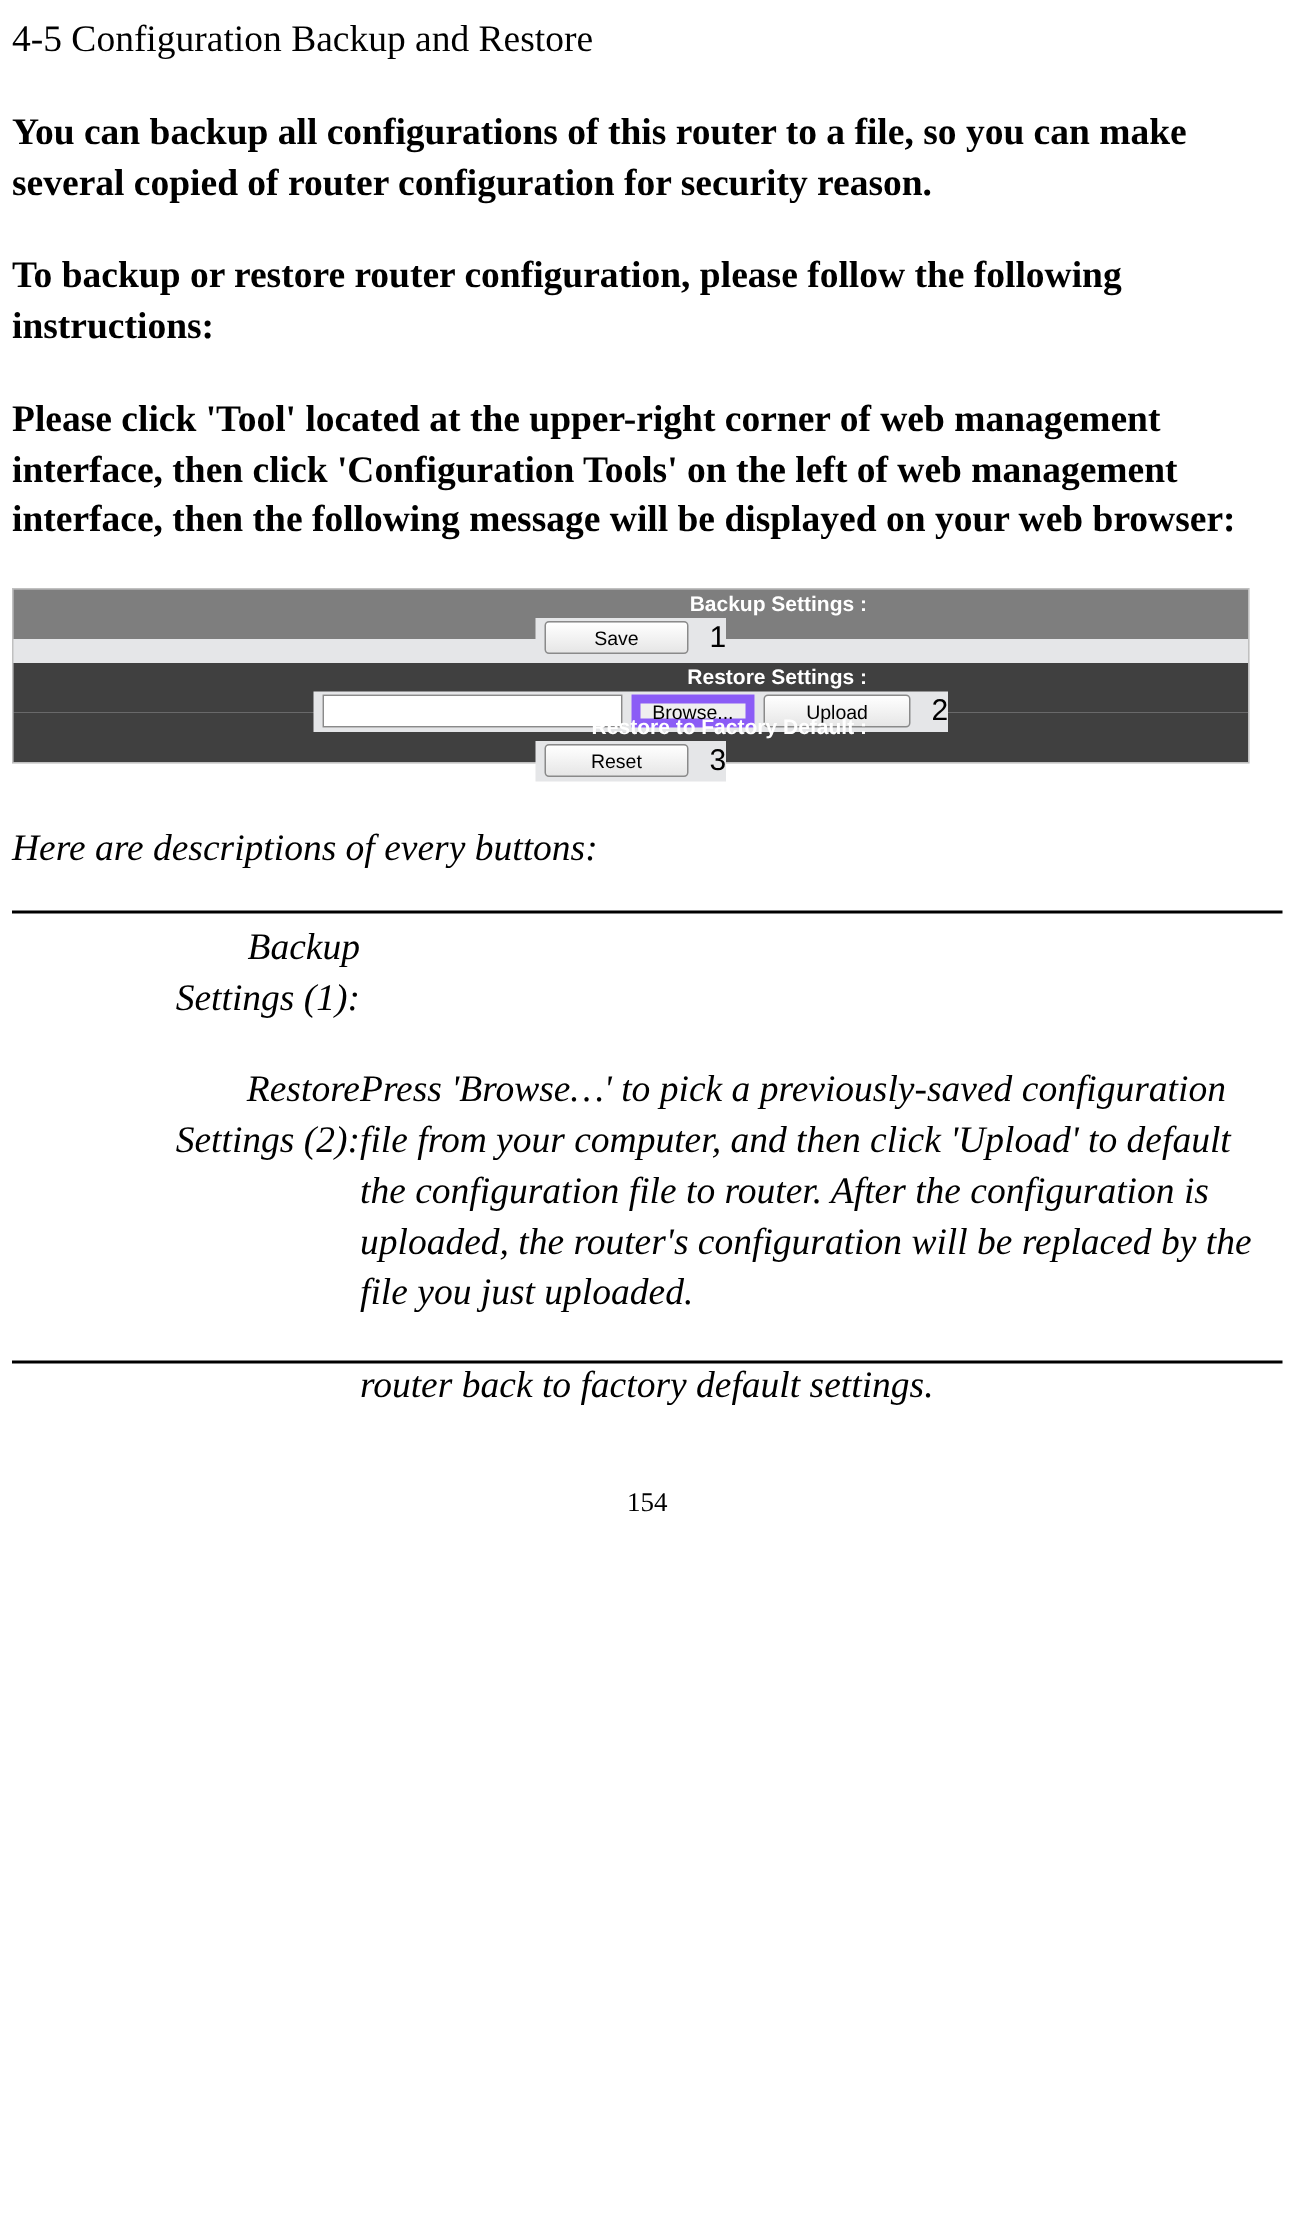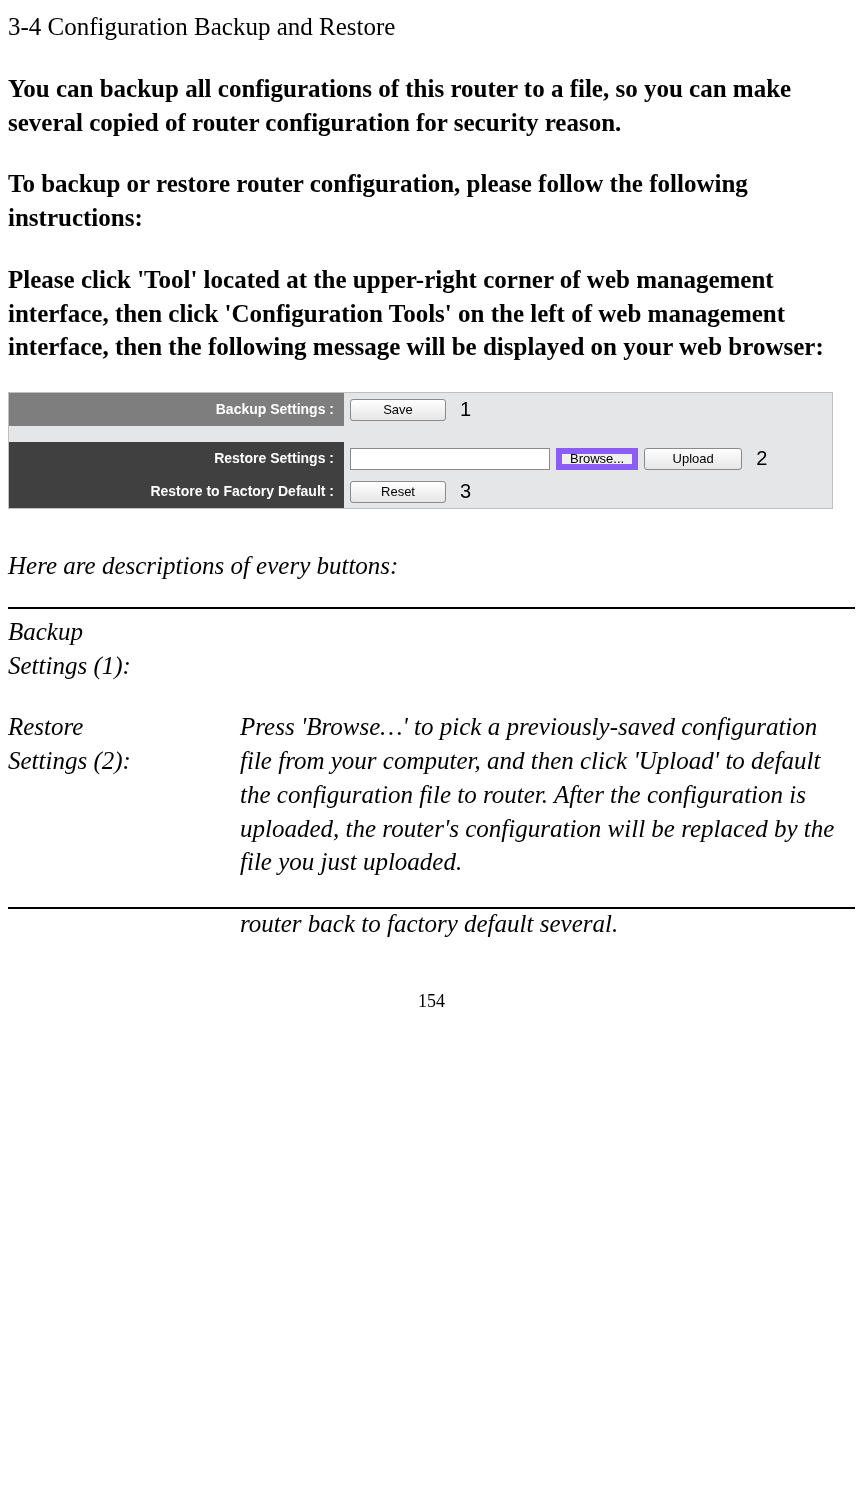--- a/index.html
+++ b/index.html
@@ -29,20 +29,21 @@
       border: 1px solid #c0c0c0;
       padding: 0;
       margin-bottom: 40px;
       font-family: Arial, Helvetica, sans-serif;
     }
     .panel-row {
       display: flex;
       align-items: center;
       height: 33px;
       margin: 0;
+      flex-direction: column;
     }
     .panel-row.first {
       background: #7e7e7e;
       margin-bottom: 16px;
     }
     .panel-row.mid {
       background: #404040;
     }
     .panel-label {
       width: 335px;
@@ -115,20 +116,21 @@
       display: flex;
       font-style: italic;
       margin-bottom: 28px;
     }
     .desc-row.last {
       margin-bottom: 0;
     }
     .desc-label {
       width: 232px;
       flex-shrink: 0;
+      text-align: right;
     }
     .desc-text {
       flex: 1;
     }
     .desc-row.last .desc-text {
       padding-bottom: 2px;
     }
     .page-num {
       text-align: center;
       font-size: 18px;
@@ -136,21 +138,21 @@
     }
     .overflow-line {
       margin-left: 232px;
       font-style: italic;
       margin-top: -2px;
     }
   </style>
 </head>
 <body>
 
-<div class="section-heading">3-4 Configuration Backup and Restore</div>
+<div class="section-heading">4-5 Configuration Backup and Restore</div>
 
 <div class="para">You can backup all configurations of this router to a file, so you can make several copied of router configuration for security reason.</div>
 
 <div class="para">To backup or restore router configuration, please follow the following instructions:</div>
 
 <div class="para">Please click 'Tool' located at the upper-right corner of web management interface, then click 'Configuration Tools' on the left of web management interface, then the following message will be displayed on your web browser:</div>
 
 <div class="screenshot-panel">
   <div class="panel-row first">
     <div class="panel-label">Backup Settings :</div>
@@ -183,15 +185,15 @@
   <div class="desc-row">
     <div class="desc-label" style="white-space:pre-line">Backup
 Settings (1):</div>
   </div>
   <div class="desc-row">
     <div class="desc-label" style="white-space:pre-line">Restore
 Settings (2):</div>
     <div class="desc-text">Press 'Browse…' to pick a previously-saved configuration file from your computer, and then click 'Upload' to default the configuration file to router. After the configuration is uploaded, the router's configuration will be replaced by the file you just uploaded.</div>
   </div>
 </div>
-<div class="overflow-line">router back to factory default several.</div>
+<div class="overflow-line">router back to factory default settings.</div>
 
 <div class="page-num">154</div>
 
 </body></html>

